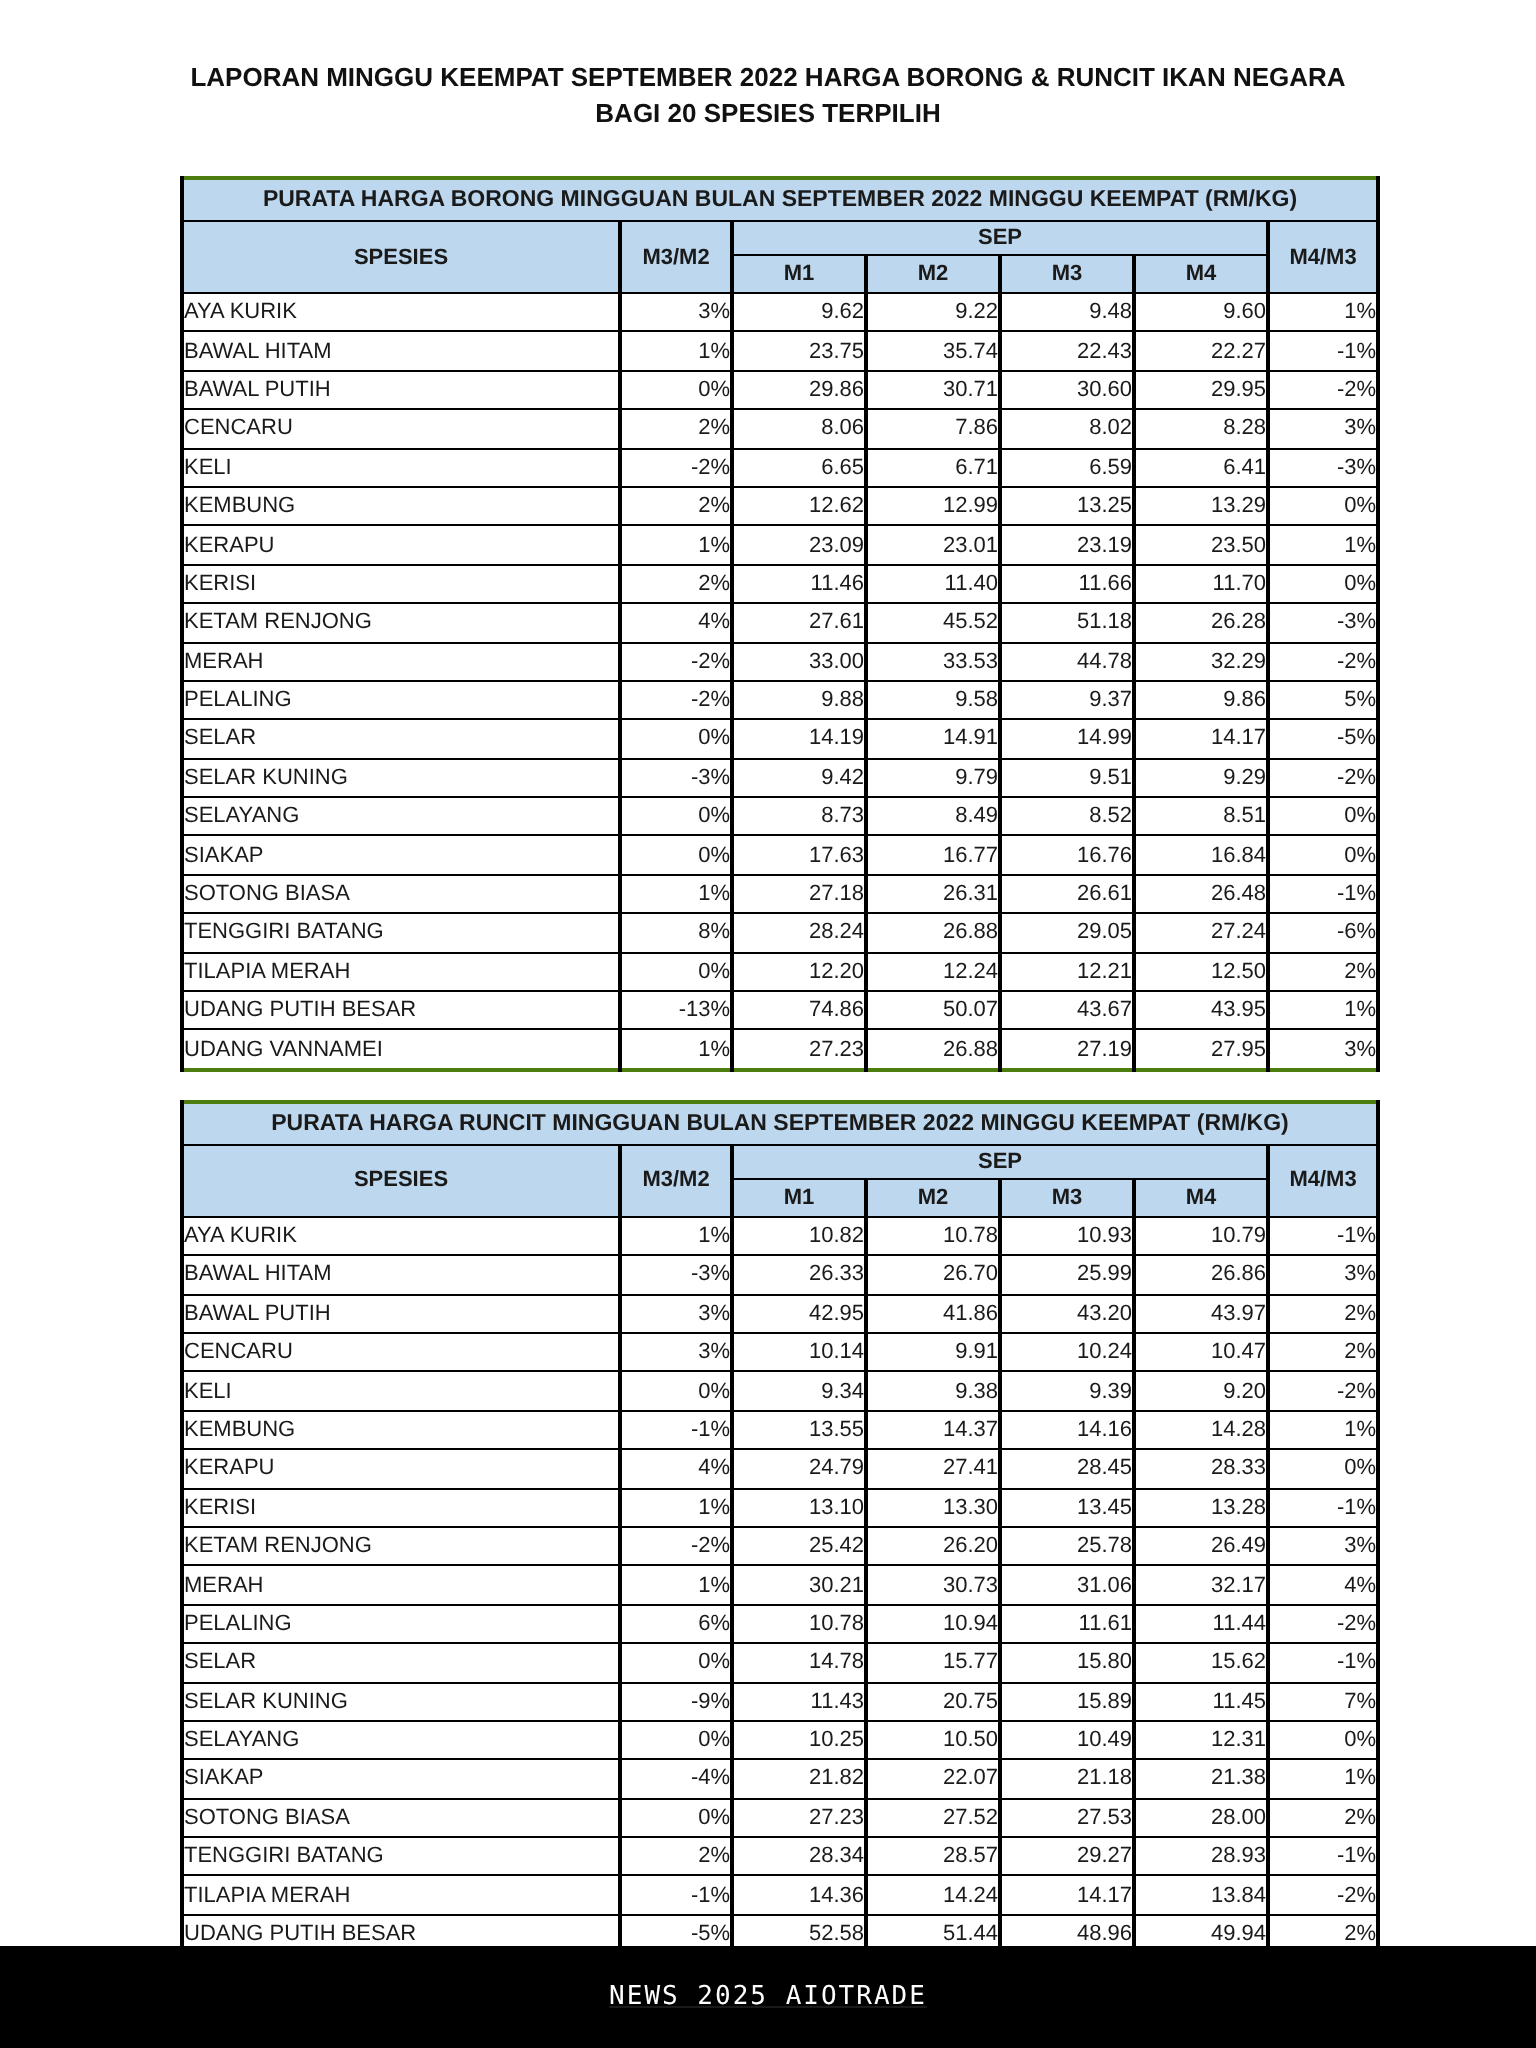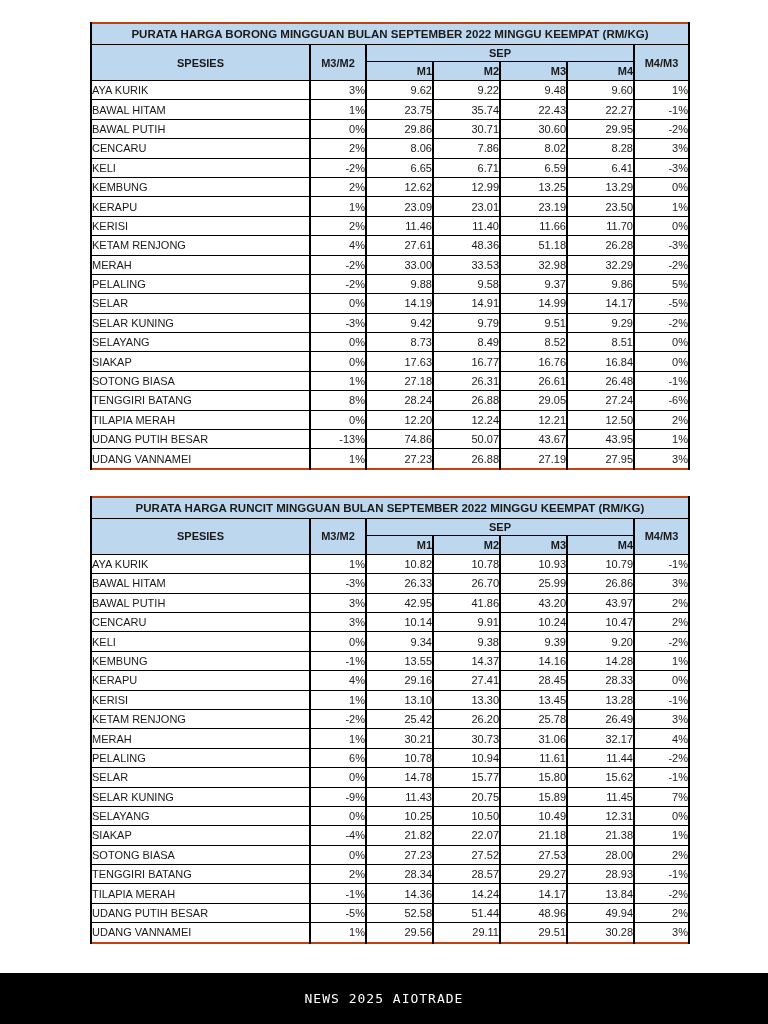--- a/index.html
+++ b/index.html
@@ -18,25 +18,25 @@
     font-weight: bold;
     font-size: 13px;
     line-height: 18px;
     color: #111;
   }
   .price-table {
     border-collapse: collapse;
     table-layout: fixed;
     width: 598px;
     margin-left: 90px;
-    border: 2px solid #c2410c;
+    border: 2px solid #4d7c0f;
     font-size: 11px;
   }
   .t1 { margin-top: 22px; }
-  .t2 { margin-top: 26px; }
+  .t2 { margin-top: 14px; }
   .price-table td, .price-table th {
     border-top: 1px solid #000;
     border-bottom: 1px solid #000;
     border-left: 2px solid #000;
     border-right: 2px solid #000;
     padding: 0;
     overflow: hidden;
     white-space: nowrap;
   }
   .title-cell {
@@ -47,47 +47,52 @@
     height: 20px;
     border-bottom: 2px solid #000;
   }
   .hdr {
     background: #BDD7EE;
     text-align: center;
     font-weight: bold;
     font-size: 11px;
   }
   .hdr-sep   { height: 16px; }
-  .hdr-month { height: 18px; text-align: right; }
+  .hdr-month { height: 18px; }
   .price-table tbody td { height: 18.4px; background: #fff; }
   .c-species { text-align: left;  padding-left: 9px; }
   .c-num     { text-align: right; padding-right: 11px; }
   .c-pct     { text-align: right; padding-right: 9px; }
   .footer-band {
     position: absolute;
     left: 0; top: 973px;
     width: 768px; height: 51px;
     background: #000000;
     display: flex;
     align-items: center;
     justify-content: center;
     z-index: 5;
+    text-decoration: underline;
   }
   .footer-text {
     color: #ffffff;
     font-family: "DejaVu Sans Mono", monospace;
     font-size: 13px;
     letter-spacing: 1px;
   }
 </style>
 </head>
 <body>
 
 <div class="page">
 
+  <div class="page-title">
+    <div>LAPORAN MINGGU KEEMPAT SEPTEMBER 2022 HARGA BORONG &amp; RUNCIT IKAN NEGARA</div>
+    <div>BAGI 20 SPESIES TERPILIH</div>
+  </div>
 
   <table class="price-table t1">
     <colgroup>
       <col style="width:219px">
         <col style="width:56px">
       <col style="width:67px">
         <col style="width:67px">
         <col style="width:67px">
         <col style="width:67px">
       <col style="width:55px">
@@ -179,31 +184,31 @@
           <td class="c-num">11.46</td>
           <td class="c-num">11.40</td>
           <td class="c-num">11.66</td>
           <td class="c-num">11.70</td>
           <td class="c-pct">0%</td>
         </tr>
         <tr>
           <td class="c-species">KETAM RENJONG</td>
           <td class="c-pct">4%</td>
           <td class="c-num">27.61</td>
-          <td class="c-num">48.36</td>
+          <td class="c-num">45.52</td>
           <td class="c-num">51.18</td>
           <td class="c-num">26.28</td>
           <td class="c-pct">-3%</td>
         </tr>
         <tr>
           <td class="c-species">MERAH</td>
           <td class="c-pct">-2%</td>
           <td class="c-num">33.00</td>
           <td class="c-num">33.53</td>
-          <td class="c-num">32.98</td>
+          <td class="c-num">44.78</td>
           <td class="c-num">32.29</td>
           <td class="c-pct">-2%</td>
         </tr>
         <tr>
           <td class="c-species">PELALING</td>
           <td class="c-pct">-2%</td>
           <td class="c-num">9.88</td>
           <td class="c-num">9.58</td>
           <td class="c-num">9.37</td>
           <td class="c-num">9.86</td>
@@ -371,21 +376,21 @@
           <td class="c-pct">-1%</td>
           <td class="c-num">13.55</td>
           <td class="c-num">14.37</td>
           <td class="c-num">14.16</td>
           <td class="c-num">14.28</td>
           <td class="c-pct">1%</td>
         </tr>
         <tr>
           <td class="c-species">KERAPU</td>
           <td class="c-pct">4%</td>
-          <td class="c-num">29.16</td>
+          <td class="c-num">24.79</td>
           <td class="c-num">27.41</td>
           <td class="c-num">28.45</td>
           <td class="c-num">28.33</td>
           <td class="c-pct">0%</td>
         </tr>
         <tr>
           <td class="c-species">KERISI</td>
           <td class="c-pct">1%</td>
           <td class="c-num">13.10</td>
           <td class="c-num">13.30</td>

